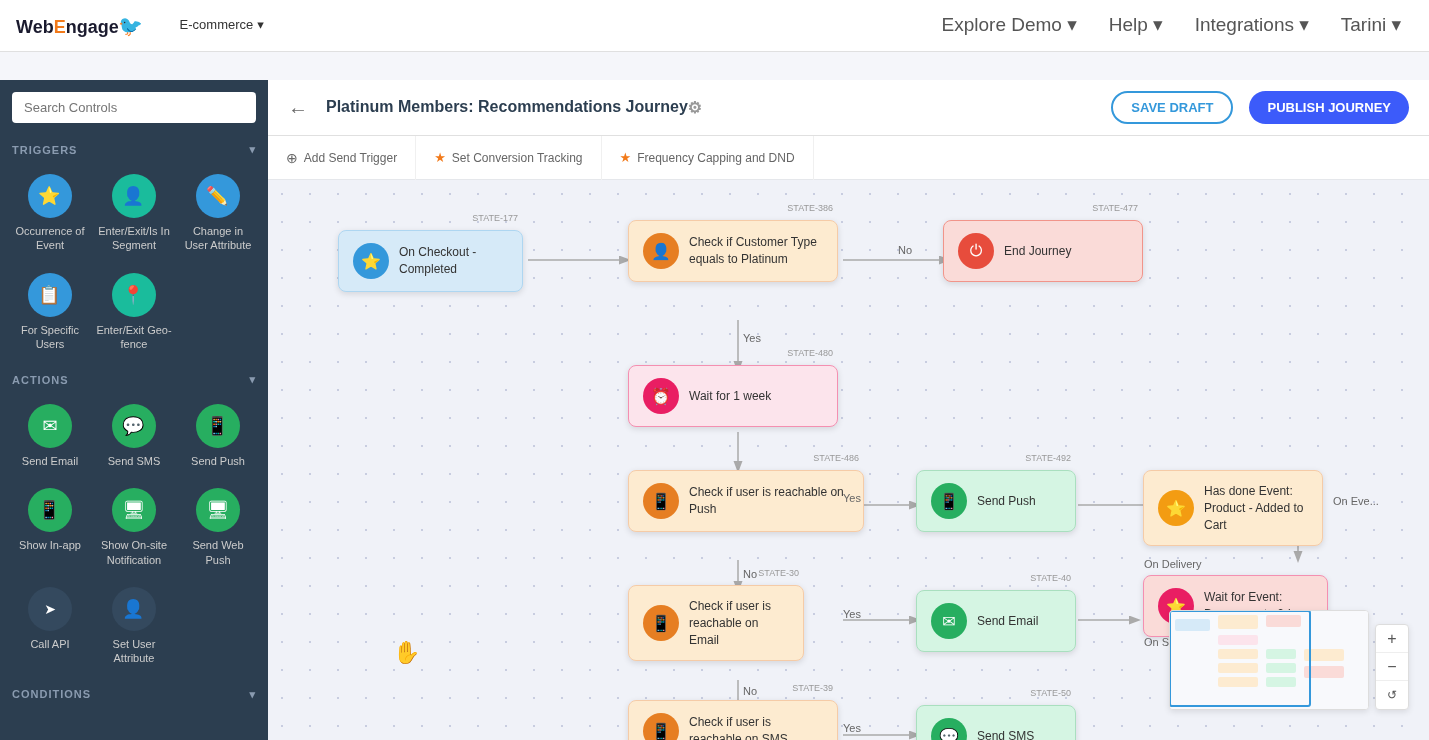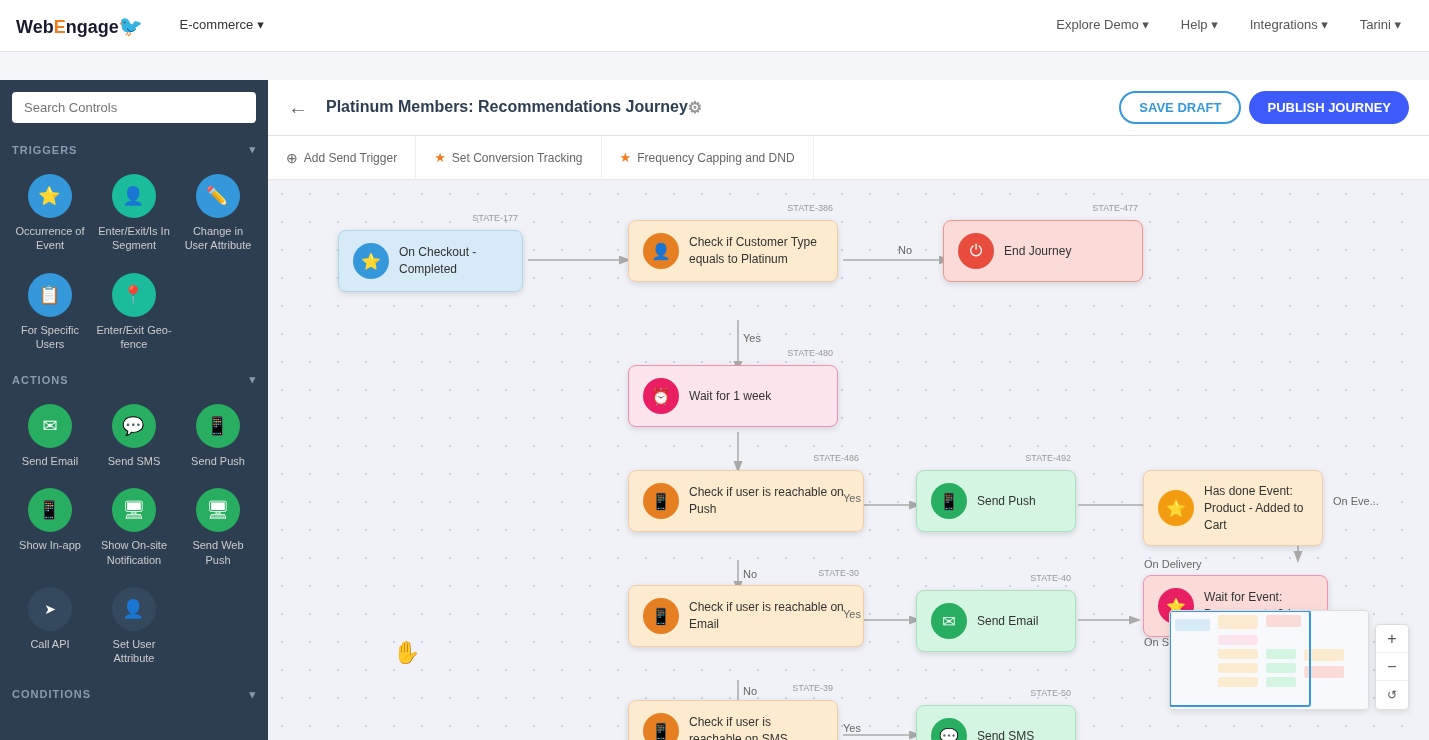--- a/index.html
+++ b/index.html
@@ -12,21 +12,21 @@
       position: fixed; top: 0; left: 0; right: 0; z-index: 100;
     }
     .logo { font-size: 18px; font-weight: 700; color: #1a1a2e; margin-right: 24px; }
     .logo span { color: #f27a1a; }
     .nav-item {
       display: flex; align-items: center; gap: 4px; font-size: 13px;
       color: #333; cursor: pointer; padding: 0 12px; height: 52px;
       border-bottom: 2px solid transparent;
     }
     .nav-right { margin-left: auto; display: flex; align-items: center; gap: 8px; }
-    .nav-right .nav-item { font-size: 13px; color: #555; }
+    .nav-right .nav-item { font-size: 19px; color: #555; }
 
     
     .main-layout {
       display: flex; height: 740px; padding-top: 80px;
     }
 
     
     .sidebar {
       width: 268px; background: #2c3e50; color: #fff;
       display: flex; flex-direction: column; overflow-y: auto;
@@ -67,21 +67,21 @@
     
     .canvas-area { flex: 1; display: flex; flex-direction: column; overflow: hidden; }
 
     .canvas-header {
       background: #fff; border-bottom: 1px solid #e0e0e0;
       padding: 0 20px; display: flex; align-items: center;
       justify-content: space-between; height: 56px; flex-shrink: 0;
     }
     .canvas-title { font-size: 16px; font-weight: 600; color: #2c3e50; display: flex; align-items: flex-start; gap: 0; }
     .gear-icon { color: #999; cursor: pointer; font-size: 16px; }
-    .header-btns { display: flex; gap: 8px; align-items: center; }
+    .header-btns { display: flex; gap: 16px; align-items: center; }
     .btn-outline {
       border: 2px solid #3498db; color: #3498db; background: #fff;
       padding: 7px 18px; border-radius: 20px; font-size: 13px; font-weight: 600;
       cursor: pointer;
     }
     .btn-primary {
       background: #3c5bfa; color: #fff; border: none;
       padding: 9px 18px; border-radius: 20px; font-size: 13px; font-weight: 600;
       cursor: pointer;
       text-align: right;
@@ -387,21 +387,21 @@
         <div class="arrow-label" style="left:555px;top:292px;">Yes</div>
 
         <div class="arrow-label" style="left:455px;top:368px;">No</div>
 
         <div class="node node-green" style="left:628px;top:270px;width:155px;">
           <div class="node-state">STATE-492</div>
           <div class="node-icon ni-green">📱</div>
           <div class="node-text">Send Push</div>
         </div>
 
-        <div class="node node-orange" style="left:340px;top:385px;width:236px;">
+        <div class="node node-orange" style="left:340px;top:385px;width:176px;">
           <div class="node-state">STATE-30</div>
           <div class="node-icon ni-orange">📱</div>
           <div class="node-text">Check if user is reachable on Email</div>
         </div>
 
         <div class="arrow-label" style="left:555px;top:408px;">Yes</div>
 
         <div class="arrow-label" style="left:455px;top:485px;">No</div>
 
         <div class="node node-green" style="left:628px;top:390px;width:155px;">

